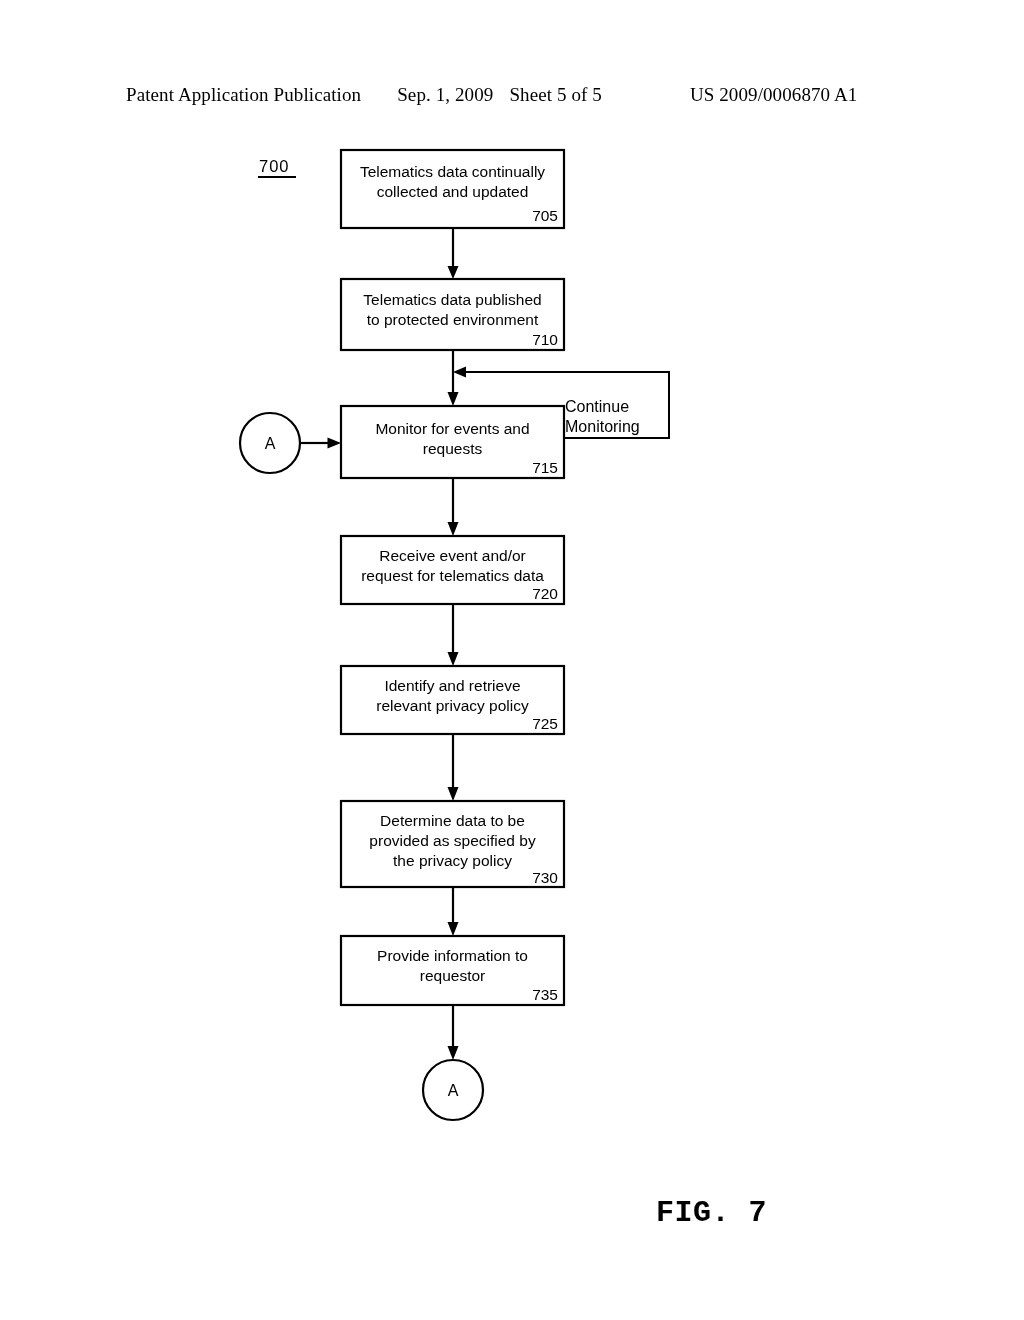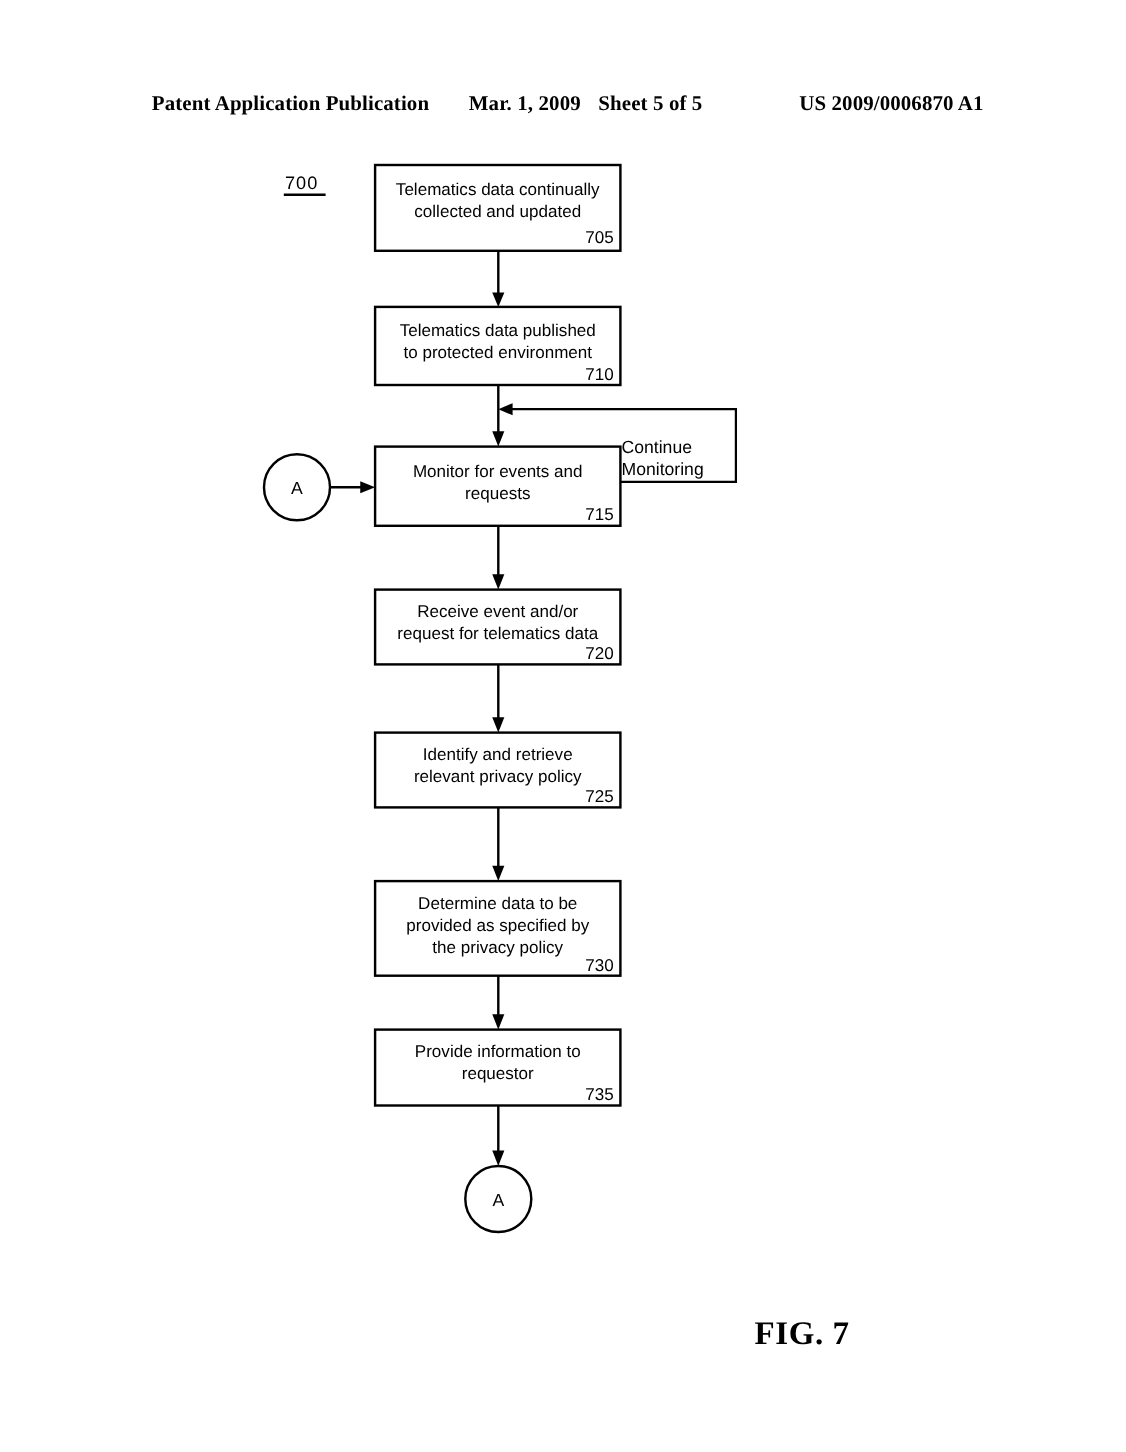--- a/index.html
+++ b/index.html
@@ -13,41 +13,41 @@
     position: relative;
     font-family: "Liberation Sans", sans-serif;
     color: #000000;
     overflow: hidden;
   }
 
   
   .page-header {
     position: absolute;
     top: 84px;
-    left: 138px;
+    left: 126px;
     width: 764px;
     display: flex;
     align-items: baseline;
     font-family: "Liberation Serif", serif;
-    font-weight: bold;
+    font-weight: normal;
     font-size: 19px;
     letter-spacing: 0.1px;
     white-space: nowrap;
   }
   .hdr-pub   { flex: 0 0 auto; }
   .hdr-date  { flex: 0 0 auto; margin-left: 36px; }
   .hdr-sheet { flex: 0 0 auto; margin-left: 16px; }
   .hdr-num   { flex: 0 0 auto; margin-left: 88px; }
 
   
   .fig-caption {
     position: absolute;
-    left: 686px;
+    left: 656px;
     top: 1196px;
-    font-family: Liberation Serif, serif;
+    font-family: Liberation Mono, monospace;
     font-weight: bold;
     font-size: 30px;
     letter-spacing: 0.5px;
   }
 
   
   #flow-canvas {
     position: absolute;
     left: 0;
     top: 0;
@@ -93,21 +93,21 @@
     stroke: #000000;
     stroke-width: 2;
     fill: none;
   }
 </style>
 </head>
 <body>
 
 <div class="page-header">
   <span class="hdr-pub">Patent Application Publication</span>
-  <span class="hdr-date">Mar. 1, 2009</span>
+  <span class="hdr-date">Sep. 1, 2009</span>
   <span class="hdr-sheet">Sheet 5 of 5</span>
   <span class="hdr-num">US 2009/0006870 A1</span>
 </div>
 
 <svg id="flow-canvas" viewBox="0 0 1024 1320">
 
   <g>
     <text class="label-text" x="259" y="172">700</text>
     <line class="flow-line" x1="258" y1="177" x2="296" y2="177" stroke-width="2"></line>
   </g>

